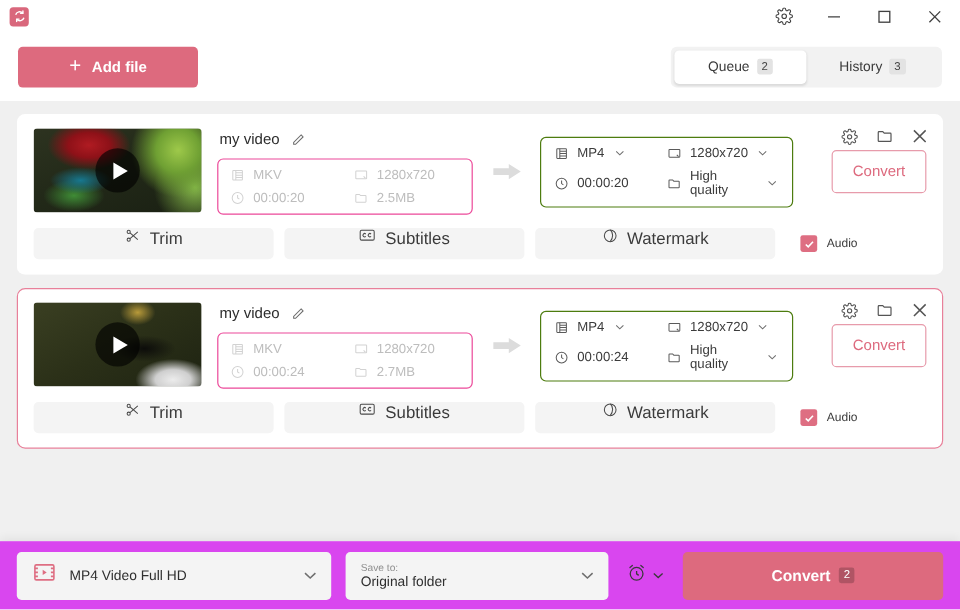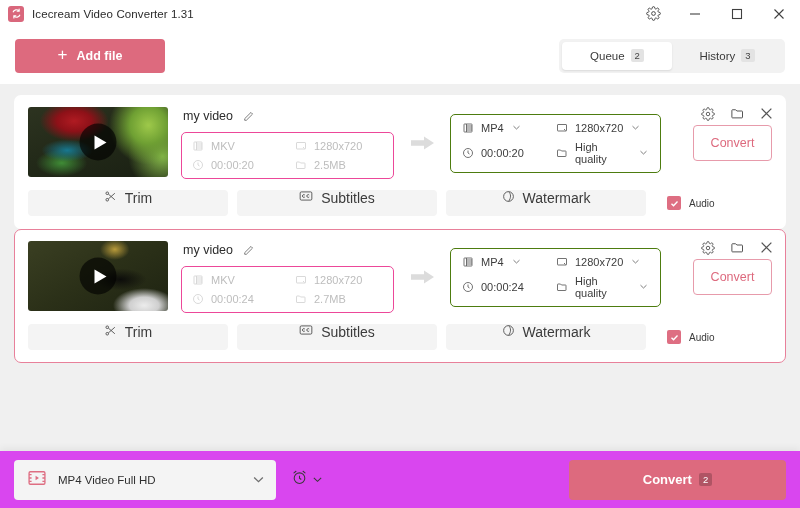--- a/index.html
+++ b/index.html
@@ -103,20 +103,21 @@
     padding: 11px 14px 0 14px;
     overflow: hidden;
     position: relative;
   }
 
   .card {
     background: #ffffff;
     border-radius: 7px;
     border: 1px solid transparent;
     padding: 11px 13px 12px 13px;
+    margin-bottom: 11px;
     position: relative;
   }
   .card.selected { border-color: #e8809a; }
 
   .card-top { display: flex; align-items: flex-start; gap: 13px; }
 
   
   .thumb {
     width: 140px; height: 70px;
     border-radius: 3px;
@@ -319,21 +320,20 @@
 <div class="app">
 
   <div class="titlebar">
     <div class="titlebar-left">
       <span class="app-icon">
         <svg width="11" height="11" viewBox="0 0 16 16" fill="none" stroke="#fff" stroke-width="1.7">
           <path d="M3 6.2a5 5 0 0 1 8.6-1.9M13 9.8a5 5 0 0 1-8.6 1.9"></path>
           <path d="M11.8 1.6v2.9h-2.9M4.2 14.4v-2.9h2.9" stroke-linecap="round"></path>
         </svg>
       </span>
-      <span class="app-title">Icecream Video Converter 1.31</span>
     </div>
     <div class="titlebar-right">
       <span class="tb-btn">
         <svg width="15" height="15" viewBox="0 0 24 24" fill="none" stroke="#404040" stroke-width="1.5">
           <circle cx="12" cy="12" r="3"></circle>
           <path d="M19.4 15a1.6 1.6 0 0 0 .3 1.8l.1.1a2 2 0 1 1-2.8 2.8l-.1-.1a1.6 1.6 0 0 0-1.8-.3 1.6 1.6 0 0 0-1 1.5v.2a2 2 0 1 1-4 0v-.1a1.6 1.6 0 0 0-1-1.5 1.6 1.6 0 0 0-1.8.3l-.1.1a2 2 0 1 1-2.8-2.8l.1-.1a1.6 1.6 0 0 0 .3-1.8 1.6 1.6 0 0 0-1.5-1H3a2 2 0 1 1 0-4h.1a1.6 1.6 0 0 0 1.5-1 1.6 1.6 0 0 0-.3-1.8l-.1-.1a2 2 0 1 1 2.8-2.8l.1.1a1.6 1.6 0 0 0 1.8.3H9a1.6 1.6 0 0 0 1-1.5V3a2 2 0 1 1 4 0v.1a1.6 1.6 0 0 0 1 1.5 1.6 1.6 0 0 0 1.8-.3l.1-.1a2 2 0 1 1 2.8 2.8l-.1.1a1.6 1.6 0 0 0-.3 1.8V9a1.6 1.6 0 0 0 1.5 1h.2a2 2 0 1 1 0 4h-.1a1.6 1.6 0 0 0-1.5 1z"></path>
         </svg>
       </span>
       <span class="tb-btn">
         <svg width="12" height="12" viewBox="0 0 12 12" stroke="#404040" stroke-width="1.1">
@@ -739,20 +739,31 @@
         </svg>
       </span>
       <span class="preset-label">MP4 Video Full HD</span>
       <span class="chev-r">
         <svg width="13" height="13" viewBox="0 0 12 12" fill="none" stroke="#6f6f6f" stroke-width="1.2">
             <path d="M2 4.2L6 8l4-3.8"></path>
           </svg>
       </span>
     </div>
 
+    <div class="saveto">
+      <div class="saveto-texts">
+        <span class="saveto-cap">Save to:</span>
+        <span class="saveto-val">Original folder</span>
+      </div>
+      <span class="chev-r" style="margin-left:auto;display:flex;color:#6f6f6f">
+        <svg width="13" height="13" viewBox="0 0 12 12" fill="none" stroke="#6f6f6f" stroke-width="1.2">
+            <path d="M2 4.2L6 8l4-3.8"></path>
+          </svg>
+      </span>
+    </div>
 
     <div class="timer">
       <span>
         <svg width="17" height="17" viewBox="0 0 24 24" fill="none" stroke="#3a3a3a" stroke-width="1.5">
           <circle cx="12" cy="13" r="7.5"></circle>
             <path d="M12 9.5V13l2.5 1.8"></path>
           <path d="M4.2 5.5L7 3.2M19.8 5.5L17 3.2" stroke-linecap="round"></path>
         </svg>
       </span>
       <span style="display:flex">

